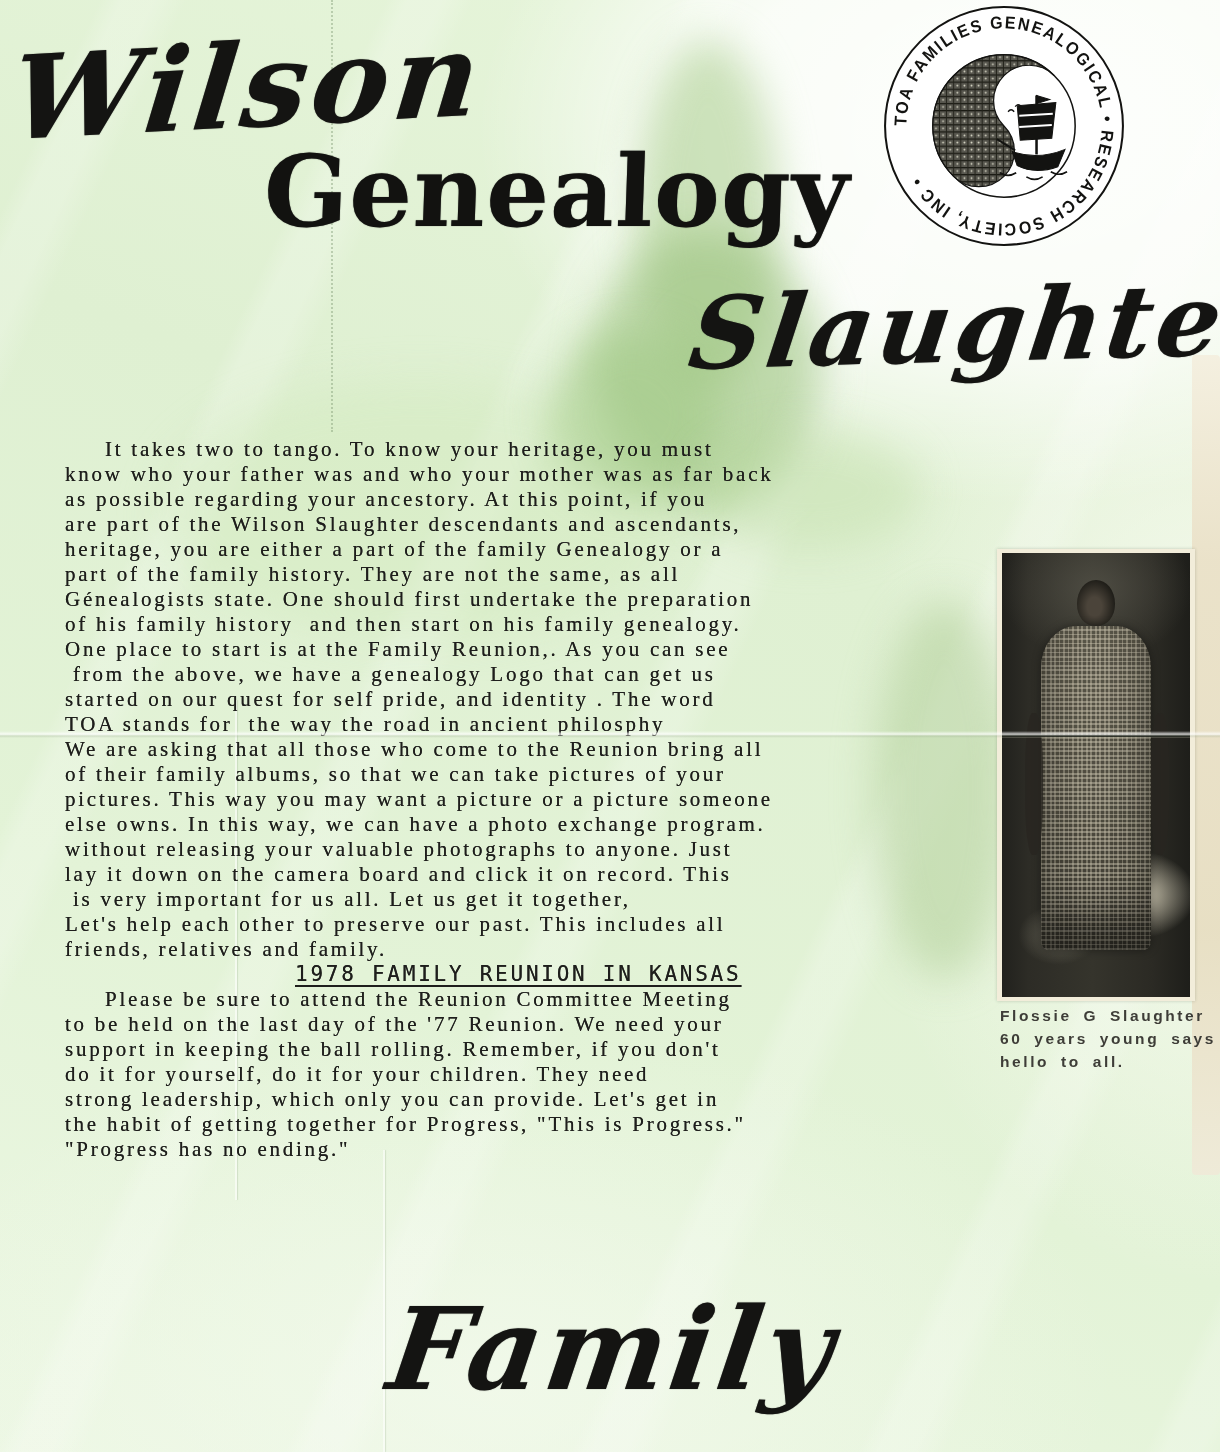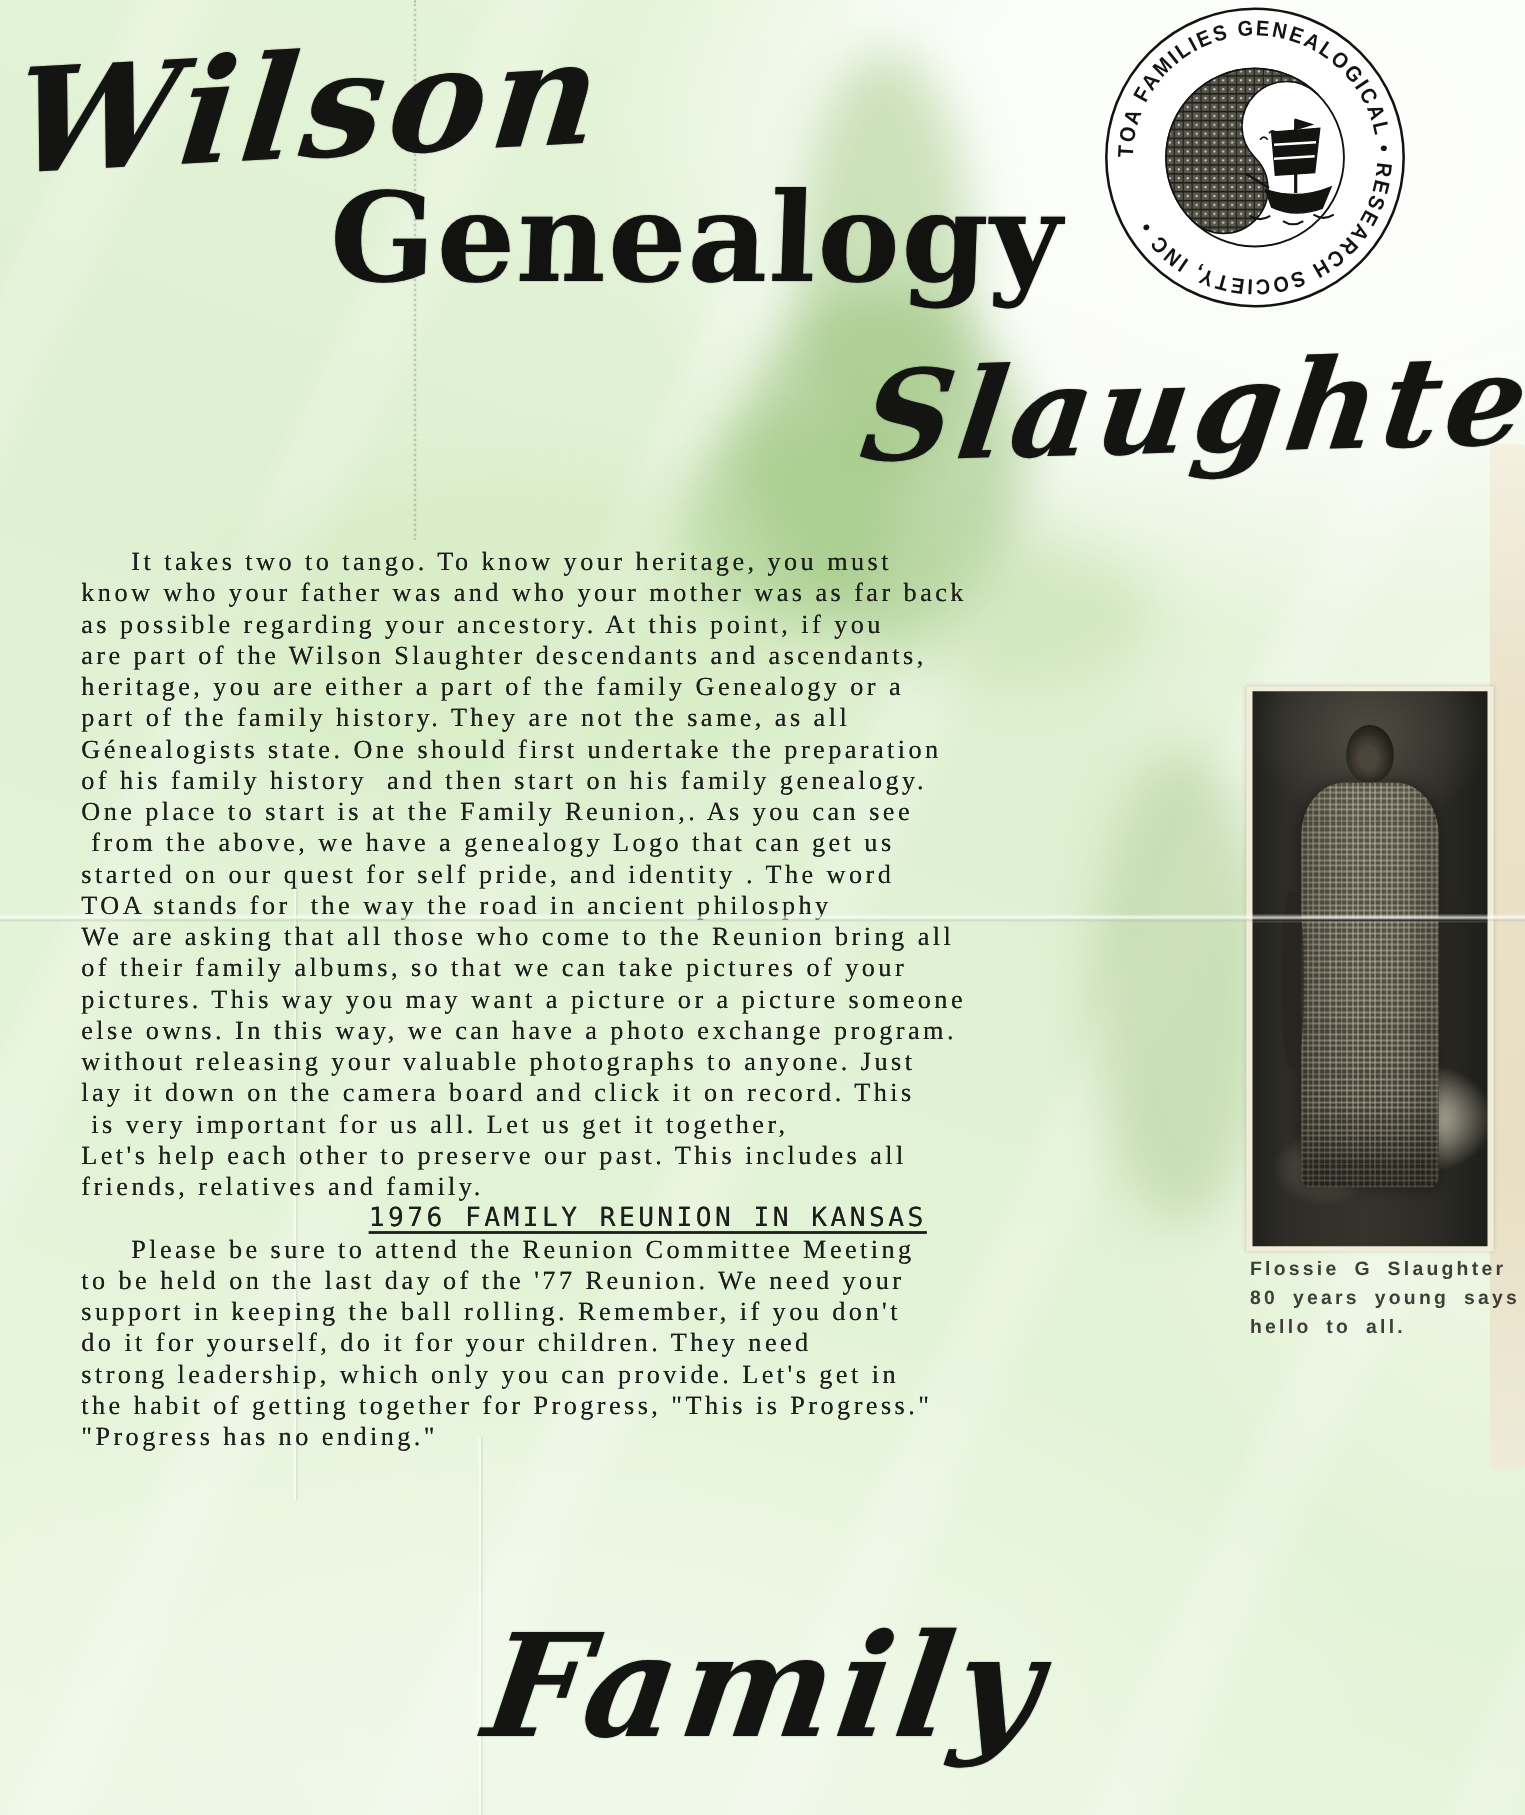--- a/index.html
+++ b/index.html
@@ -160,41 +160,41 @@
 TOA stands for  the way the road in ancient philosphy
 We are asking that all those who come to the Reunion bring all
 of their family albums, so that we can take pictures of your
 pictures. This way you may want a picture or a picture someone
 else owns. In this way, we can have a photo exchange program.
 without releasing your valuable photographs to anyone. Just
 lay it down on the camera board and click it on record. This
  is very important for us all. Let us get it together,
 Let's help each other to preserve our past. This includes all
 friends, relatives and family.</div>
-    <div class="reunion-heading">1976 FAMILY REUNION IN KANSAS</div>
+    <div class="reunion-heading">1978 FAMILY REUNION IN KANSAS</div>
     <div class="para">     Please be sure to attend the Reunion Committee Meeting
 to be held on the last day of the '77 Reunion. We need your
 support in keeping the ball rolling. Remember, if you don't
 do it for yourself, do it for your children. They need
 strong leadership, which only you can provide. Let's get in
 the habit of getting together for Progress, "This is Progress."
 "Progress has no ending."</div>
   </div>
 
   <div class="photo">
     <div class="photo-inner">
       <div class="photo-head"></div>
       <div class="photo-figure"></div>
       <div class="photo-arm-l"></div>
       <div class="photo-arm-r"></div>
       <div class="photo-crease"></div>
     </div>
   </div>
 
   <div class="photo-caption">Flossie G Slaughter
-80 years young says
+60 years young says
 hello to all.</div>
 
   <div class="edge-strip"></div>
 
   <div class="crease-h"></div>
 
 </div>
 
 </body></html>

